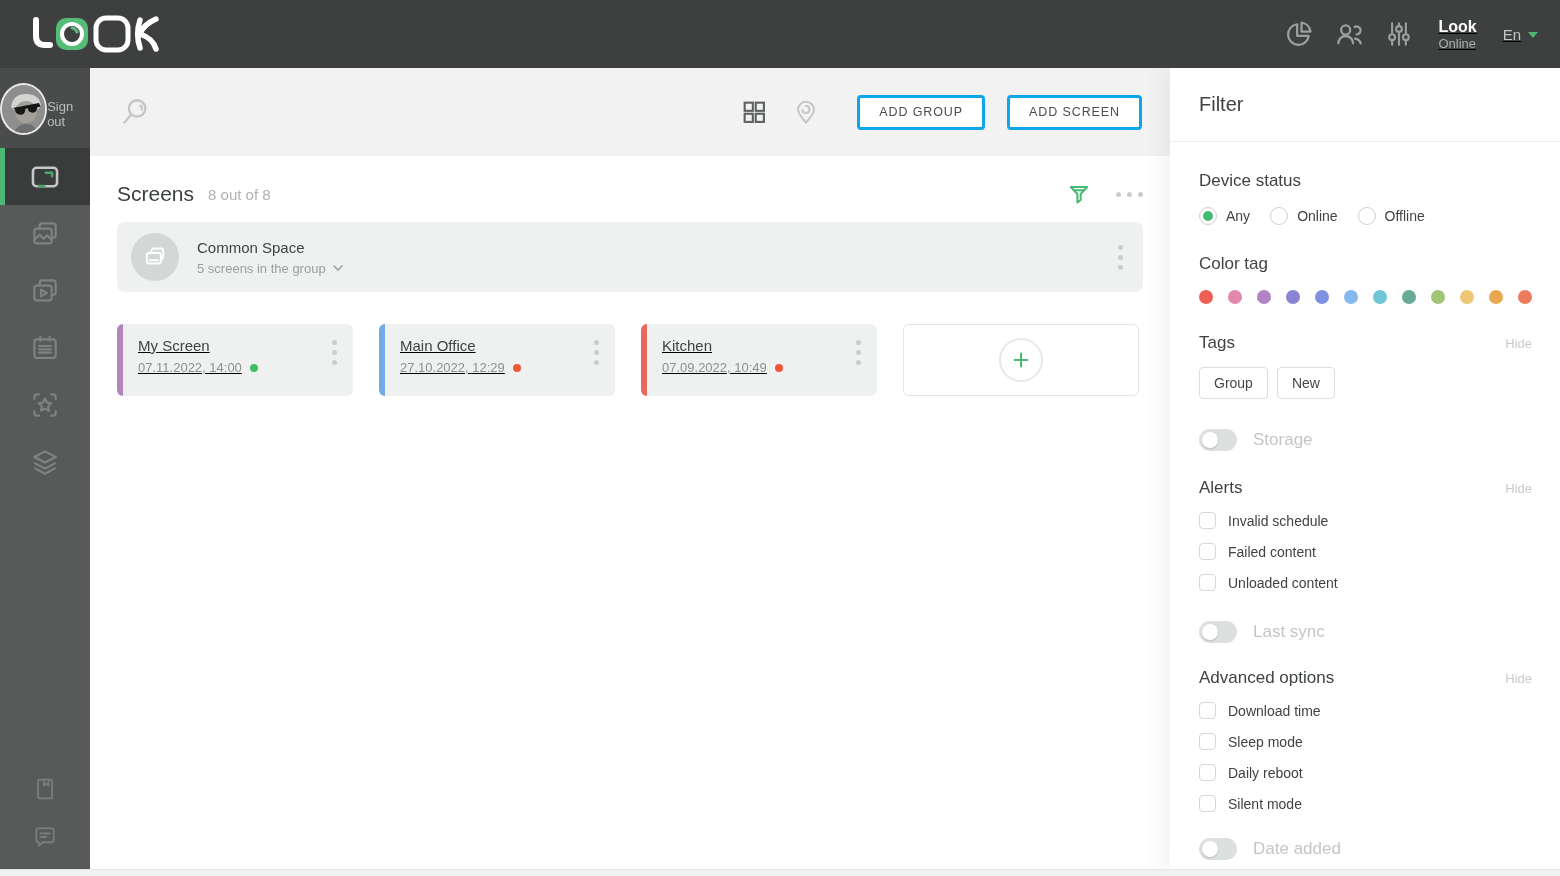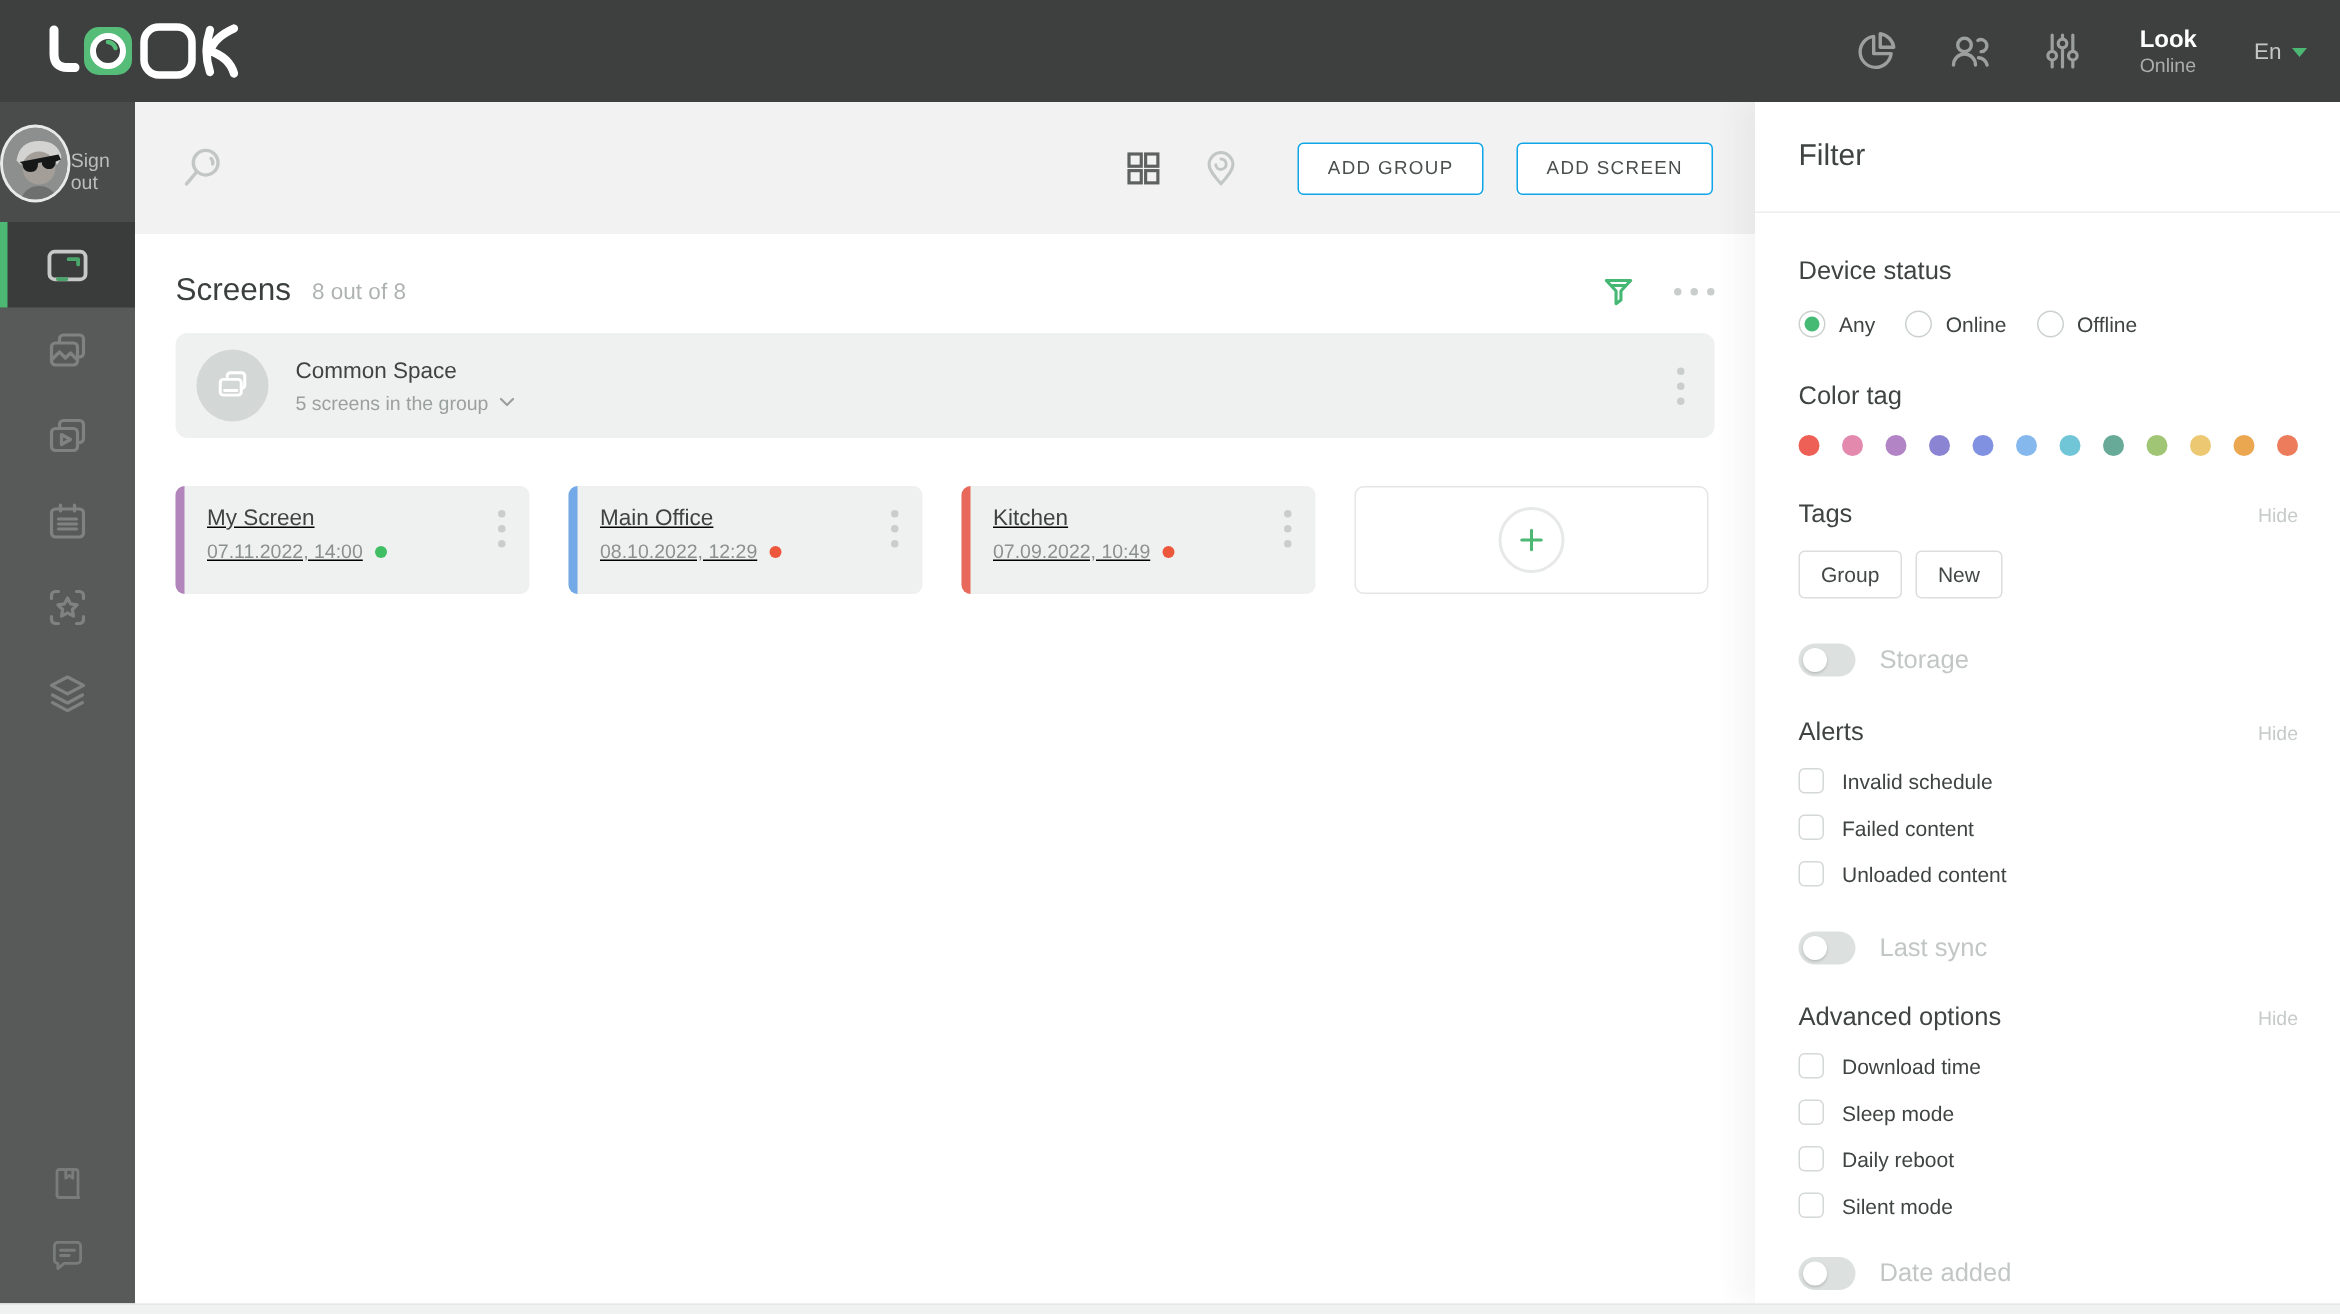--- a/index.html
+++ b/index.html
@@ -1,21 +1,21 @@
 <!DOCTYPE html>
 <html><head>
 <meta charset="utf-8">
 <style>
   * { margin:0; padding:0; box-sizing:border-box; }
   html,body { width:1560px; height:876px; overflow:hidden; font-family:"Liberation Sans", sans-serif; background:#fff; }
 
   
   .topbar { position:absolute; top:0; left:0; width:1560px; height:68px; background:#3e403f; display:flex; align-items:center; padding:0 22px; z-index:30; }
   .logo { display:flex; align-items:center; }
-  .topbar-right { margin-left:auto; display:flex; align-items:center; gap:28px; }
+  .topbar-right { margin-left:auto; display:flex; align-items:center; gap:16px;text-decoration:underline; }
   .tb-icon { width:34px; height:34px; color:#9ba09e; display:flex; align-items:center; justify-content:center; cursor:pointer; }
   .account { text-align:left; margin-left:6px; }
   .account-name { color:#fff; font-weight:bold; font-size:16px; line-height:19px; }
   .account-type { color:#a9adab; font-size:13px; line-height:16px; }
   .lang { display:flex; align-items:center; gap:7px; color:#c2c6c4; font-size:15px; margin-left:10px; cursor:pointer; }
   .lang-caret { width:0; height:0; border-left:5px solid transparent; border-right:5px solid transparent; border-top:6px solid #4db874; margin-top:2px; }
 
   
   .sidebar { position:absolute; top:68px; left:0; width:90px; bottom:7px; background:#585a59; display:flex; flex-direction:column; align-items:center; z-index:20; }
   .profile { width:100%; background:#4a4c4b; padding:15px 0 13px; display:flex; flex-direction:row; align-items:center; }
@@ -30,21 +30,21 @@
   .nav-bottom .nav-item { height:48px; color:#7e8280; }
 
   
   .main { position:absolute; left:90px; top:68px; width:1080px; bottom:7px; background:#fff; }
   .toolbar { height:88px; background:#f1f2f1; display:flex; align-items:center; padding:0 28px; }
   .search-btn { width:34px; height:34px; color:#c2c7c5; cursor:pointer; }
   .toolbar-right { margin-left:auto; display:flex; align-items:center; gap:22px; }
   .view-icon { width:30px; height:30px; display:flex; align-items:center; justify-content:center; cursor:pointer; }
   .view-icon.grid { color:#5d6160; }
   .view-icon.map { color:#c2c7c5; margin-right:14px; }
-  .btn { background:#fff; border:1px solid #0ea5e9; border-radius:4px; height:35px; padding:0 19px; font-size:12.5px; letter-spacing:.9px; color:#4a4f4d; font-family:"Liberation Sans", sans-serif; cursor:pointer; }
+  .btn { background:#fff; border:3px solid #0ea5e9; border-radius:4px; height:35px; padding:0 19px; font-size:12.5px; letter-spacing:.9px; color:#4a4f4d; font-family:"Liberation Sans", sans-serif; cursor:pointer; }
 
   .content { padding:0 27px; }
   .header-row { margin:25px 0 15px; display:flex; align-items:center; }
   .page-title { font-size:21px; color:#3b403f; font-weight:500; }
   .page-count { font-size:15px; color:#aeb3b1; margin-left:14px; }
   .header-actions { margin-left:auto; display:flex; align-items:center; gap:24px; }
   .funnel { width:26px; height:26px; color:#45b974; cursor:pointer; }
   .dots-h { display:flex; gap:6px; cursor:pointer; padding:4px 0; }
   .dots-h i, .dots-v i { width:5px; height:5px; border-radius:50%; background:#c9cecc; display:block; }
 
@@ -309,21 +309,21 @@
               <i></i>
               <i></i>
             </div>
           </div>
         
           <div class="screen-card">
             <span class="stripe" style="background: rgb(116, 169, 232);"></span>
             <div class="card-info">
               <div class="card-name">Main Office</div>
               <div class="card-date-row">
-                <span class="card-date">08.10.2022, 12:29</span>
+                <span class="card-date">27.10.2022, 12:29</span>
                 <span class="status-dot" style="background: rgb(237, 88, 60);"></span>
               </div>
             </div>
             <div class="dots-v">
               <i></i>
               <i></i>
               <i></i>
             </div>
           </div>
         

